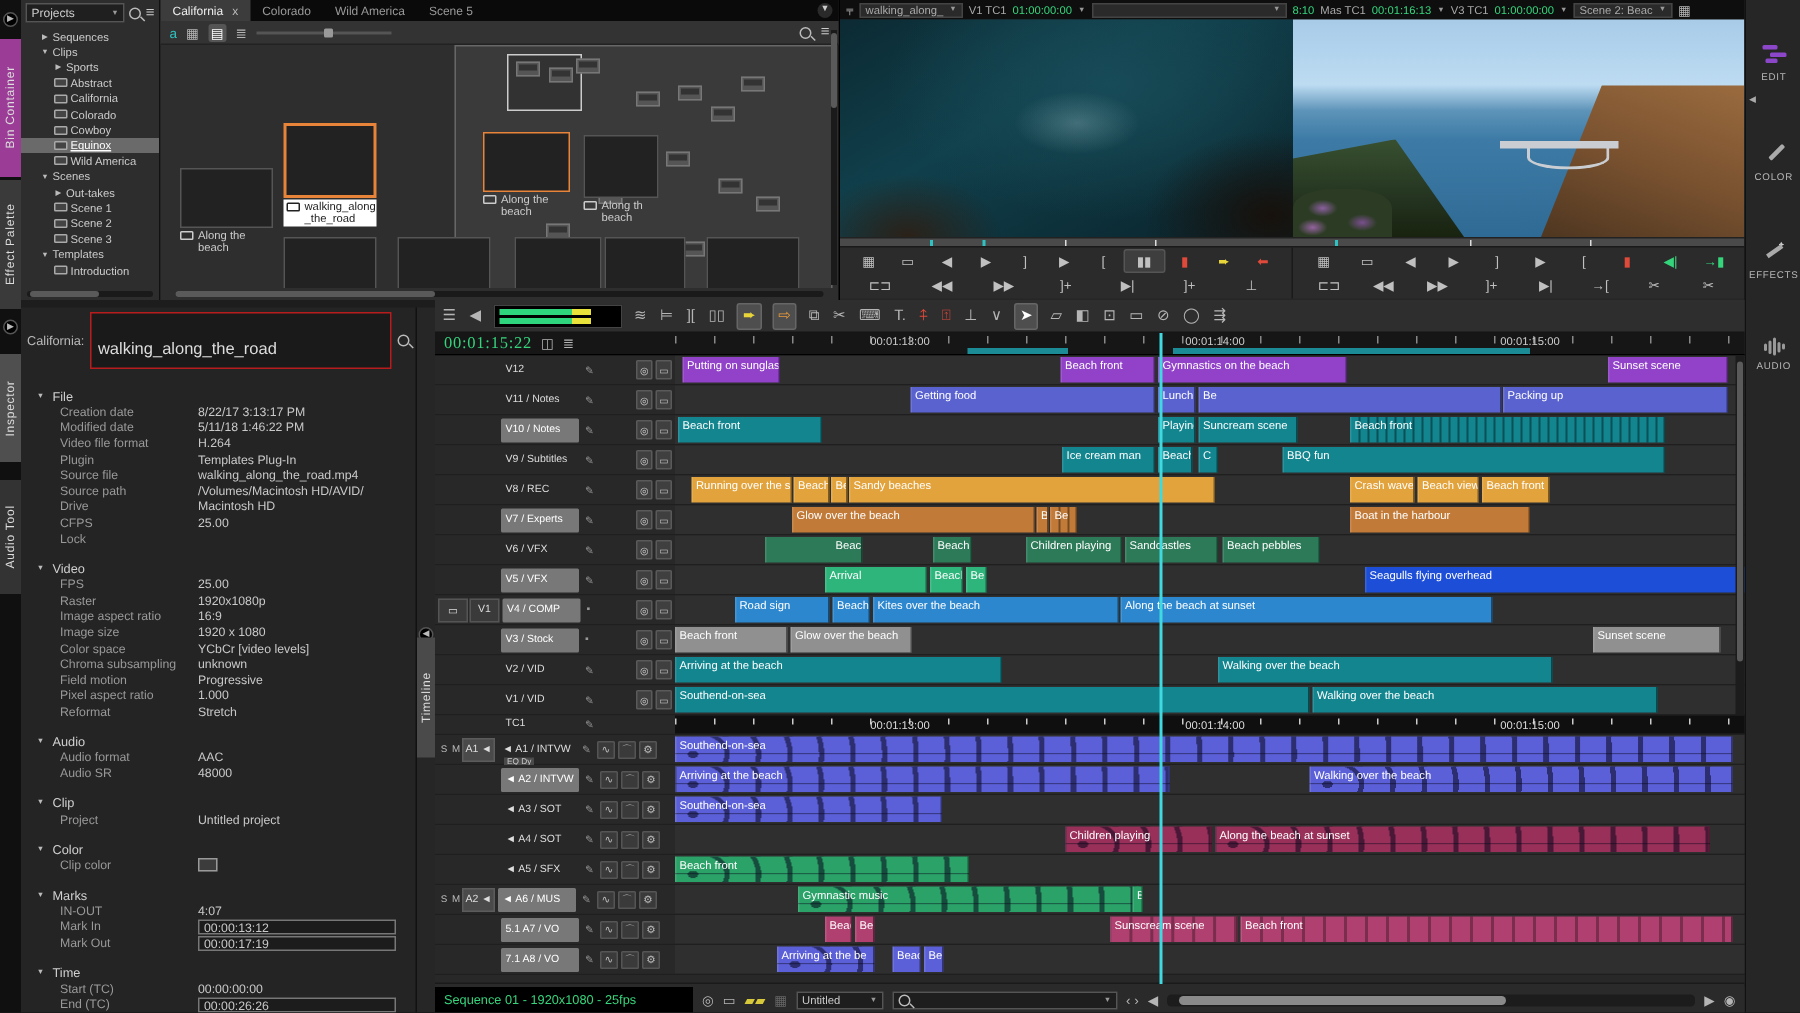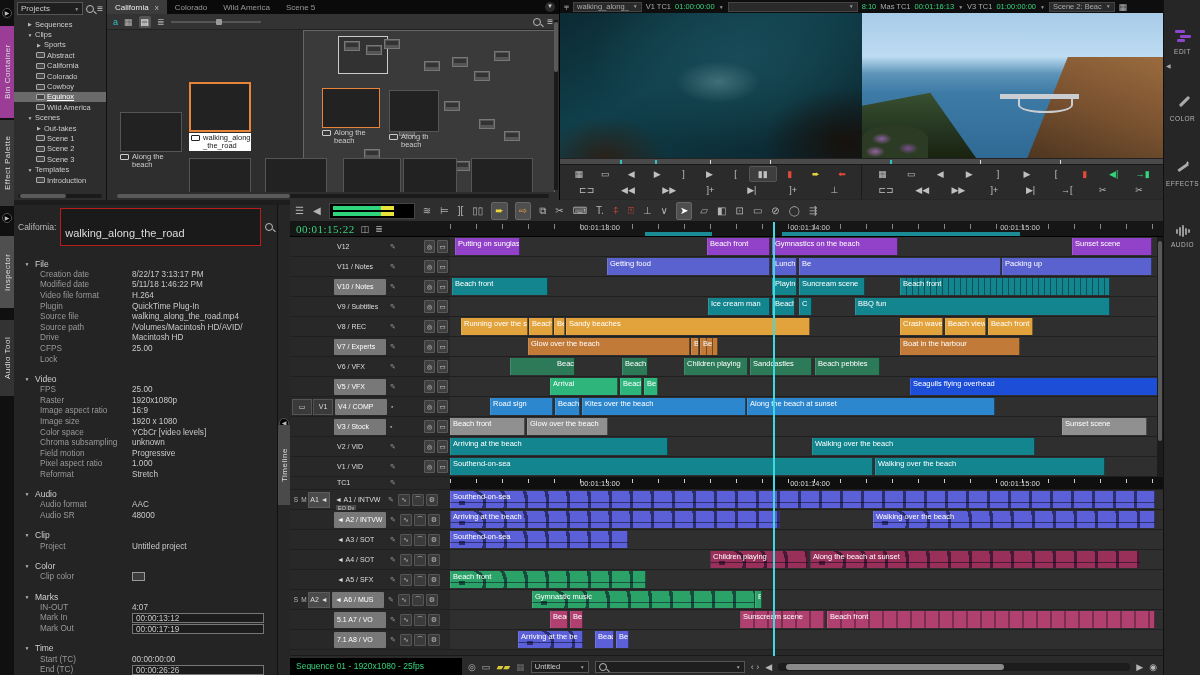--- a/index.html
+++ b/index.html
@@ -423,21 +423,21 @@
           <div class="kvrow">
             <span class="k">Modified date</span>
             <span class="v">5/11/18    1:46:22 PM</span>
           </div>
           <div class="kvrow">
             <span class="k">Video file format</span>
             <span class="v">H.264</span>
           </div>
           <div class="kvrow">
             <span class="k">Plugin</span>
-            <span class="v">QuickTime Plug-In</span>
+            <span class="v">Templates Plug-In</span>
           </div>
           <div class="kvrow">
             <span class="k">Source file</span>
             <span class="v">walking_along_the_road.mp4</span>
           </div>
           <div class="kvrow">
             <span class="k">Source path</span>
             <span class="v">/Volumes/Macintosh HD/AVID/</span>
           </div>
           <div class="kvrow">

